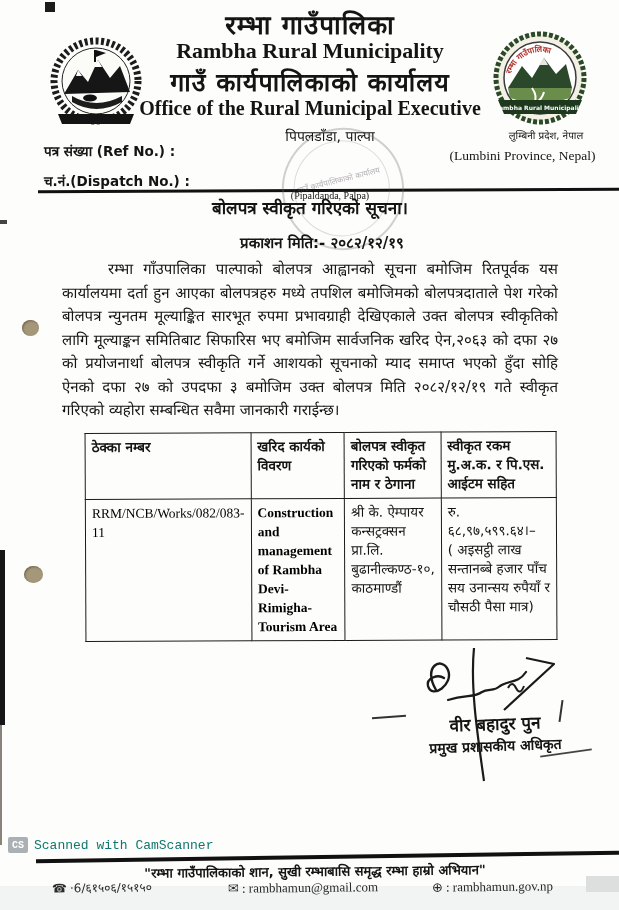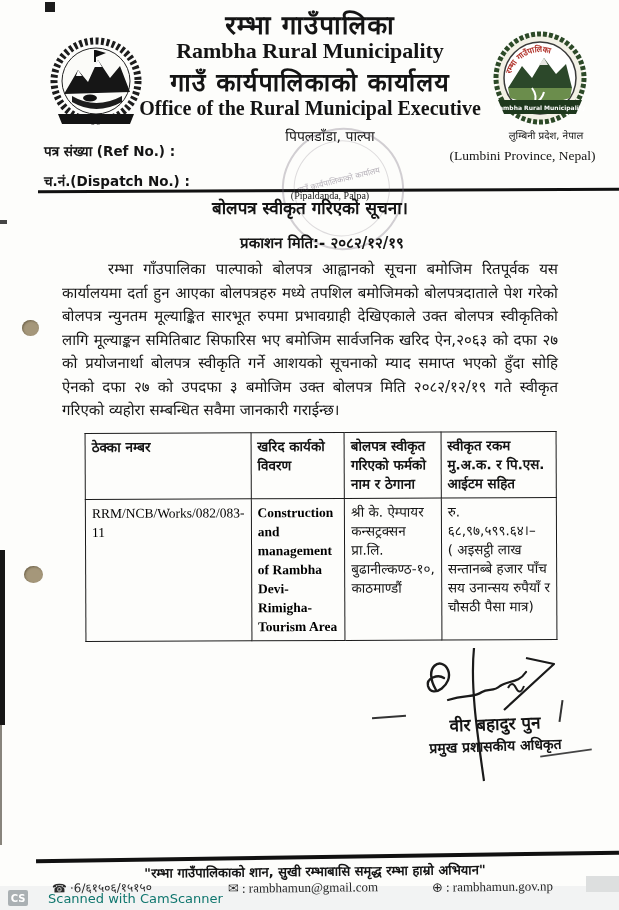--- a/index.html
+++ b/index.html
@@ -59,21 +59,21 @@
 
   
   .rule-bot{left:36px;top:855px;width:583px;height:3.5px;background:#111;transform:rotate(-0.85deg);}
   .slogan{left:95px;top:862px;width:440px;font-size:13px;font-weight:600;transform:rotate(-0.6deg);}
   .phone{left:52px;top:879px;font-size:12px;color:#2a2a2a;transform:rotate(-0.6deg);}
   .email{left:228px;top:880px;font-size:13px;color:#2a2a2a;transform:rotate(-0.6deg);font-family:"Liberation Serif",serif;}
   .web{left:432px;top:879px;font-size:13px;color:#2a2a2a;transform:rotate(-0.6deg);font-family:"Liberation Serif",serif;}
   .icn{display:inline-block;margin-right:3px;}
 
   
-  .wm{left:8px;top:890px;display:flex;align-items:center;gap:20px;}
+  .wm{left:8px;top:837px;display:flex;align-items:center;gap:6px;font-family:Liberation Mono, monospace;}
   .wm-cs{width:20px;height:16px;background:#aab0b3;color:#fff;font-size:10px;font-weight:bold;
          display:flex;align-items:center;justify-content:center;border-radius:2px;}
   .wm-txt{color:#0f766e;font-size:13px;}
 
   
   .hole1{left:22px;top:320px;width:17px;height:16px;background:#a5977a;border-radius:50%;box-shadow:inset 1px 1px 2px rgba(60,50,30,.5);}
   .hole2{left:24px;top:566px;width:19px;height:17px;background:#a5977a;border-radius:50%;box-shadow:inset 1px 1px 2px rgba(60,50,30,.5);}
   .edge-strip{left:0;top:550px;width:5px;height:175px;background:#161616;}
   .edge-strip2{left:0;top:725px;width:2px;height:120px;background:#88847c;}
   .mark-top{left:45px;top:2px;width:10px;height:10px;background:#1c1c1c;}

